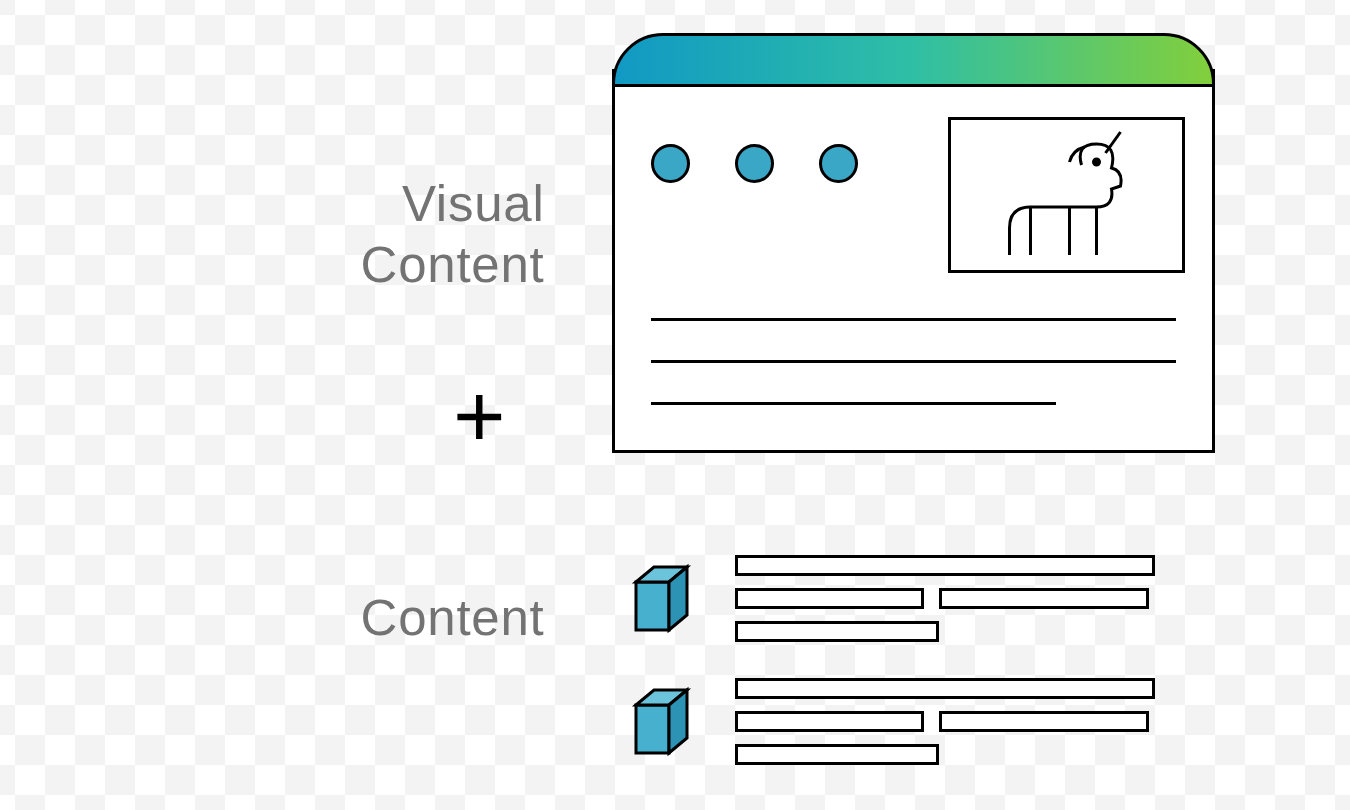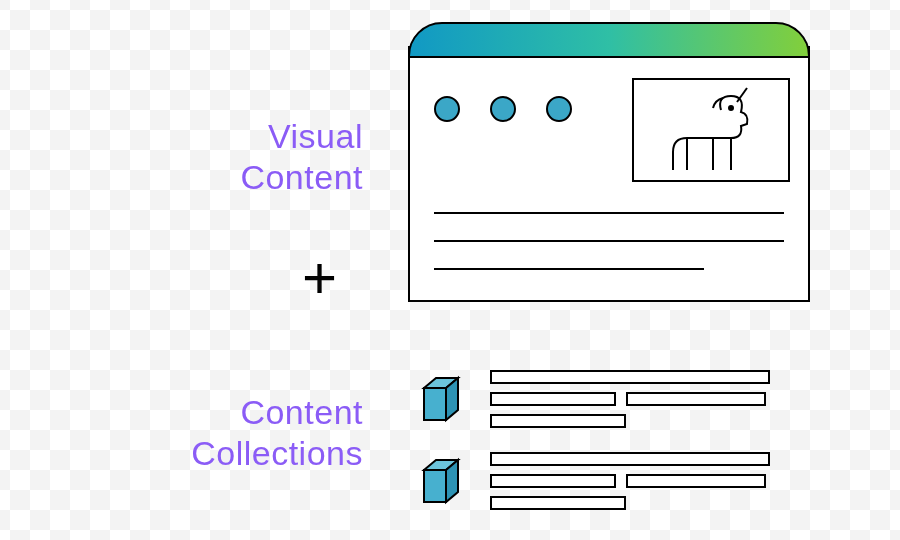--- a/index.html
+++ b/index.html
@@ -16,21 +16,21 @@
   }
 
   
   .label-group {
     position: absolute;
     text-align: right;
     font-size: 34px;
     line-height: 1.22;
     letter-spacing: 0.5px;
     font-weight: 200;
-    color: #8b5cf6;
+    color: #737373;
   }
   .label-visual-composer { left: 0; top: 116px; width: 363px; }
   .label-content-collections { left: 0; top: 392px; width: 363px; padding-left: 40px; }
   .plus {
     position: absolute;
     left: 0;
     top: 248px;
     width: 363px;
     text-align: right;
     font-size: 60px;
@@ -121,21 +121,20 @@
 
 <div class="label-group label-visual-composer">
   <div>Visual</div>
   <div>Content</div>
 </div>
 
 <div class="plus">+</div>
 
 <div class="label-group label-content-collections">
   <div>Content</div>
-  <div>Collections</div>
 </div>
 
 <div class="window">
   <div class="window-frame"></div>
   <div class="window-header"></div>
   <div class="dots">
     <div class="dot"></div>
     <div class="dot"></div>
     <div class="dot"></div>
   </div>

